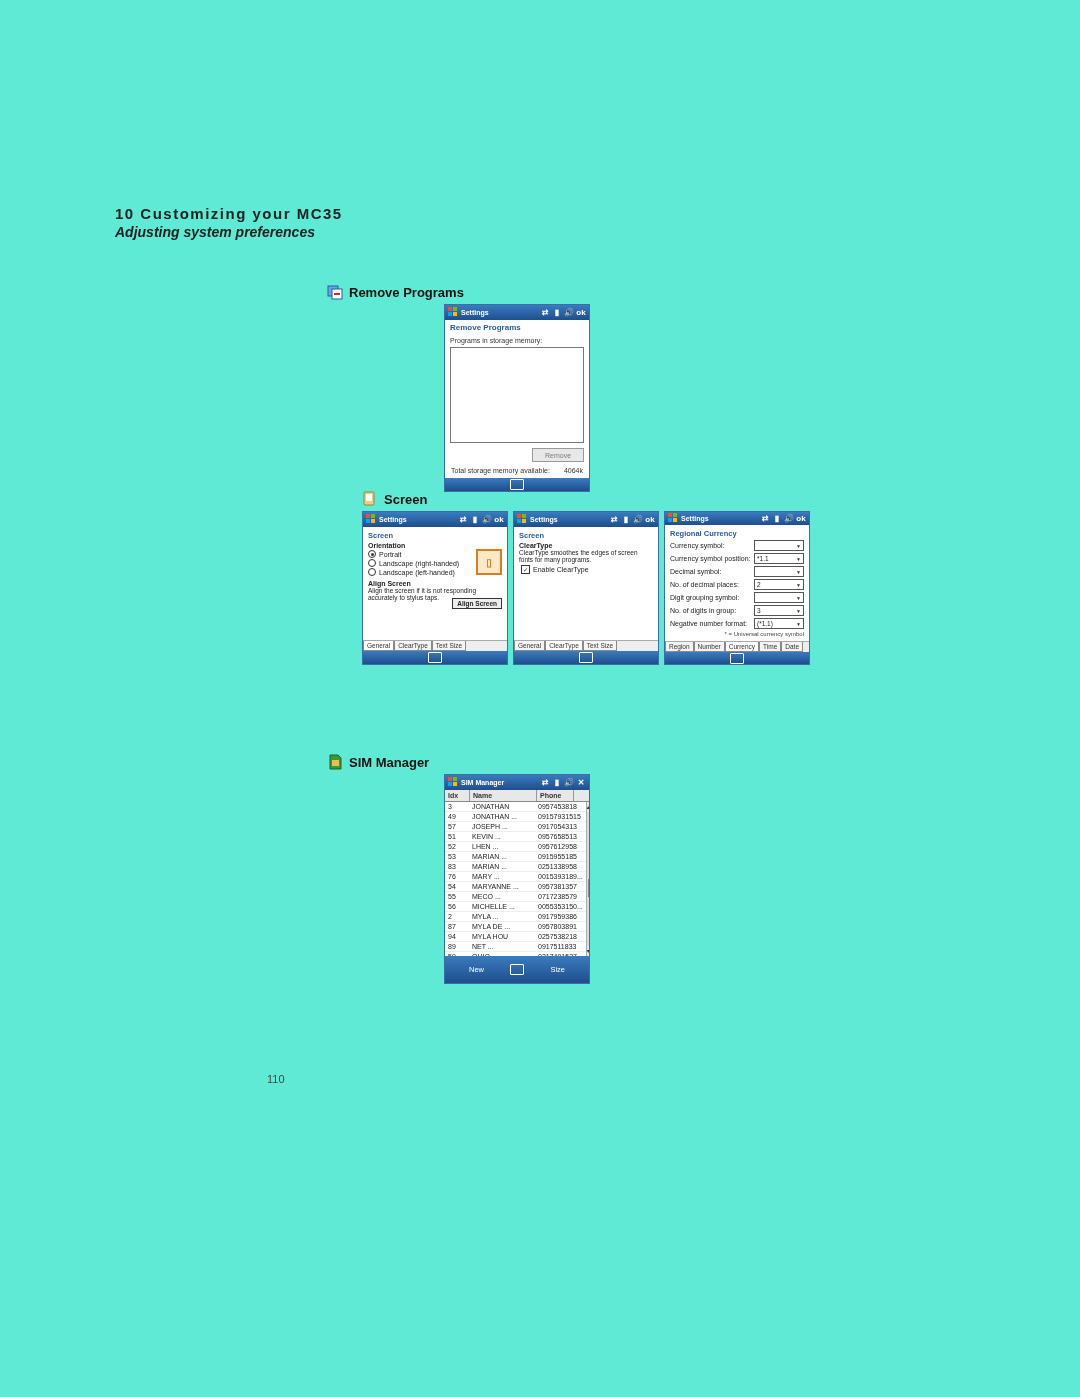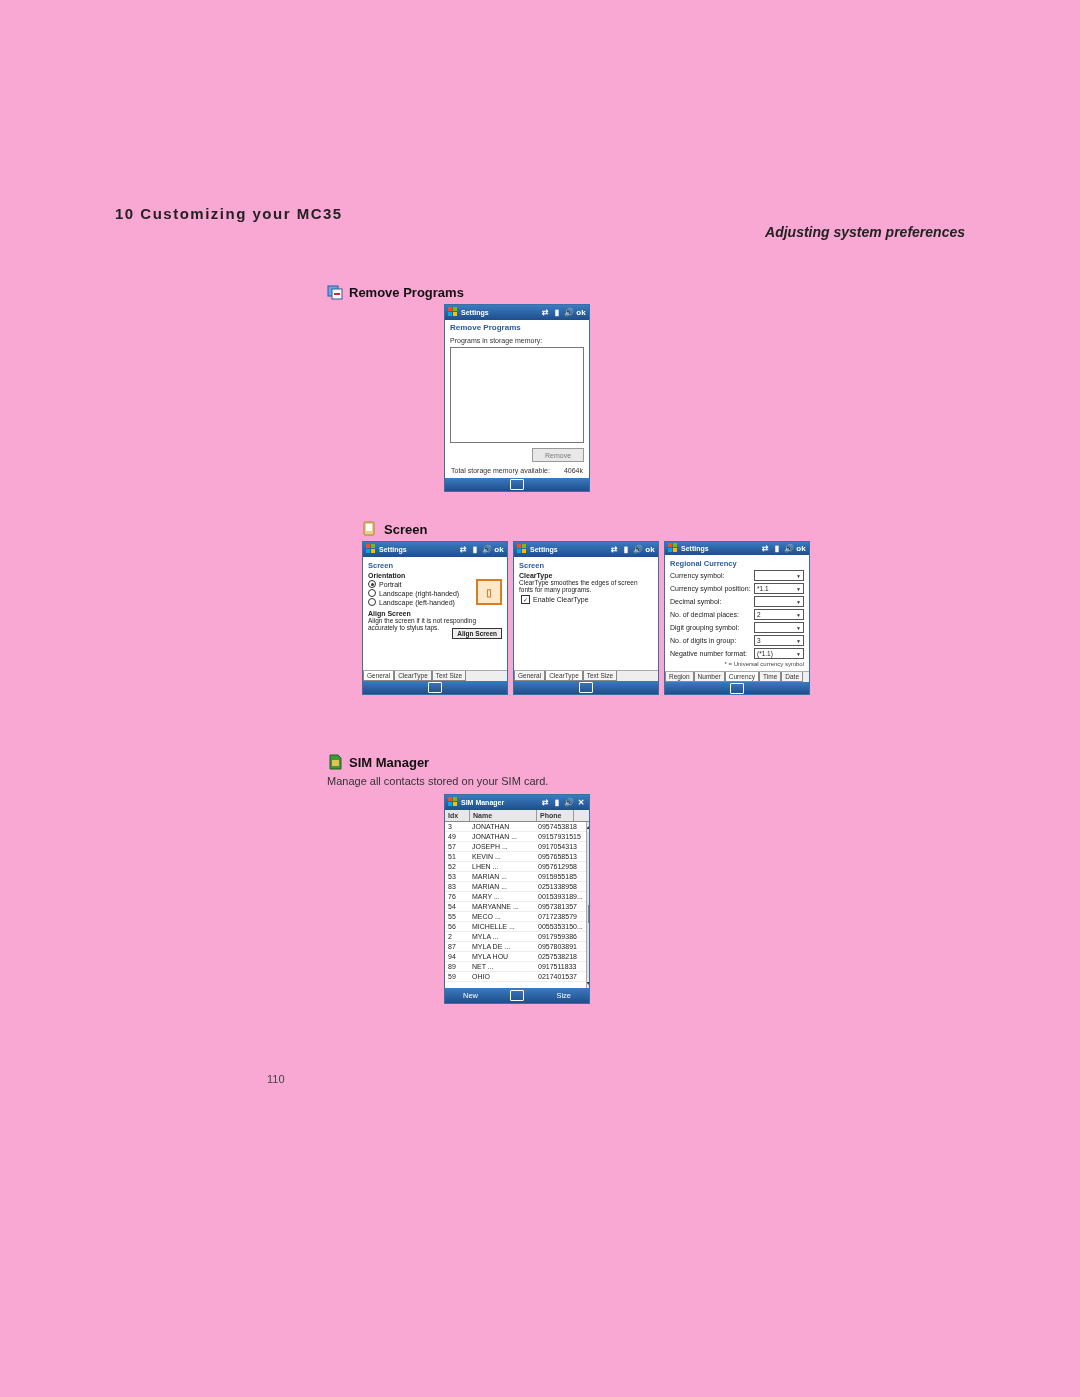--- a/index.html
+++ b/index.html
@@ -5,21 +5,21 @@
   body {
     margin: 0;
     background: #888;
     font-family: Arial, Helvetica, sans-serif;
     display: flex;
     justify-content: center;
   }
   .page {
     width: 1080px;
     height: 1397px;
-    background: #f9a8d4;
+    background: #5eead4;
     position: relative;
     box-sizing: border-box;
     padding: 200px 115px 80px 115px;
   }
   .header {
     position: absolute;
     top: 205px;
     left: 115px;
     right: 115px;
   }
@@ -28,30 +28,29 @@
     font-weight: bold;
     letter-spacing: 1.5px;
     color: #222;
   }
   .subtitle {
     font-size: 14px;
     font-weight: bold;
     font-style: italic;
     color: #222;
     margin-top: 2px;
-    text-align: right;
   }
   .section {
     position: absolute;
     left: 327px;
     right: 115px;
     margin-top: 16px;
   }
   .sec1 { top: 268px; }
-  .sec2 { top: 505px; padding-left: 35px; }
+  .sec2 { top: 475px; padding-left: 35px; }
   .sec3 { top: 738px; }
   .sec-title {
     font-size: 13px;
     font-weight: bold;
     color: #111;
     display: flex;
     align-items: center;
     gap: 6px;
     margin-bottom: 4px;
   }
@@ -200,21 +199,21 @@
   .sim-list { flex:1; }
   .sim-row { display:flex; font-size:7px; color:#222; border-bottom:1px solid #eee;}
   .sim-row div { padding:1px 3px; overflow:hidden; white-space:nowrap;}
   .sim-row .col-idx{ width:18px;}
   .sim-row .col-name{ width:60px; text-transform:uppercase;}
   .sim-row .col-phone{ flex:1;}
   .sim-scroll{ width:10px; background:#e8e8e8; border-left:1px solid #aaa; display:flex; flex-direction:column; align-items:center; font-size:6px; color:#333;}
   .sim-scroll .arrow{height:10px; line-height:10px;}
   .sim-scroll .track{flex:1; width:100%; background:#ddd; position:relative;}
   .sim-scroll .thumb{position:absolute; left:1px; right:1px; top:50%; height:16px; background:#bbb; border:1px solid #888;}
-  .sim-bottom { display:flex; justify-content:space-between; align-items:center; height:15px; background: linear-gradient(to bottom, #3b7bbf, #1e4e8c); color:#fff; padding:0 18px; font-size:7.5px;}
+  .sim-bottom { display:flex; justify-content:space-between; align-items:center; height:27px; background: linear-gradient(to bottom, #3b7bbf, #1e4e8c); color:#fff; padding:0 24px; font-size:7.5px;}
   .pagenum {
     position:absolute;
     left: 267px;
     bottom: 312px;
     font-size: 11px;
     color:#444;
   }
 </style>
 </head>
 <body>
@@ -461,21 +460,20 @@
   <div class="section sec3">
     <div class="sec-title">
       <span class="icon">
         <svg viewBox="0 0 16 16">
             <path d="M3 1 h8 l3 3 v11 h-11 z" fill="#3a9a3a" stroke="#206020"></path>
             <rect x="5" y="6" width="7" height="6" fill="#e8c050"></rect>
           </svg>
       </span>
       <span>SIM Manager</span>
     </div>
-    <div class="sec-desc">Manage all contacts stored on your SIM card.</div>
 
     <div class="device sim-device">
       <div class="titlebar">
         <span><svg width="10" height="10" viewBox="0 0 10 10">
               <rect width="4" height="4" x="0" y="0" fill="#f25022"></rect>
               <rect width="4" height="4" x="5" y="0" fill="#7fba00"></rect>
               <rect width="4" height="4" x="0" y="5" fill="#00a4ef"></rect>
               <rect width="4" height="4" x="5" y="5" fill="#ffb900"></rect>
             </svg></span>
         <span class="title">SIM Manager</span>

